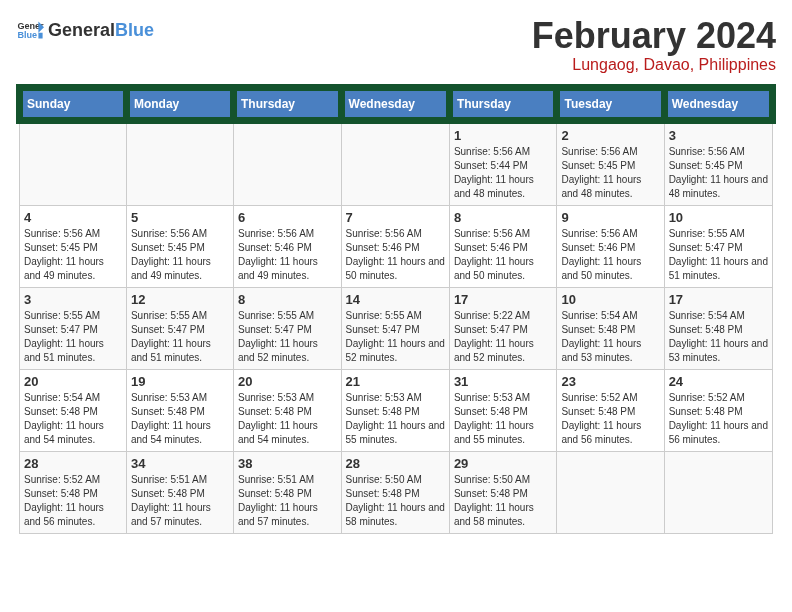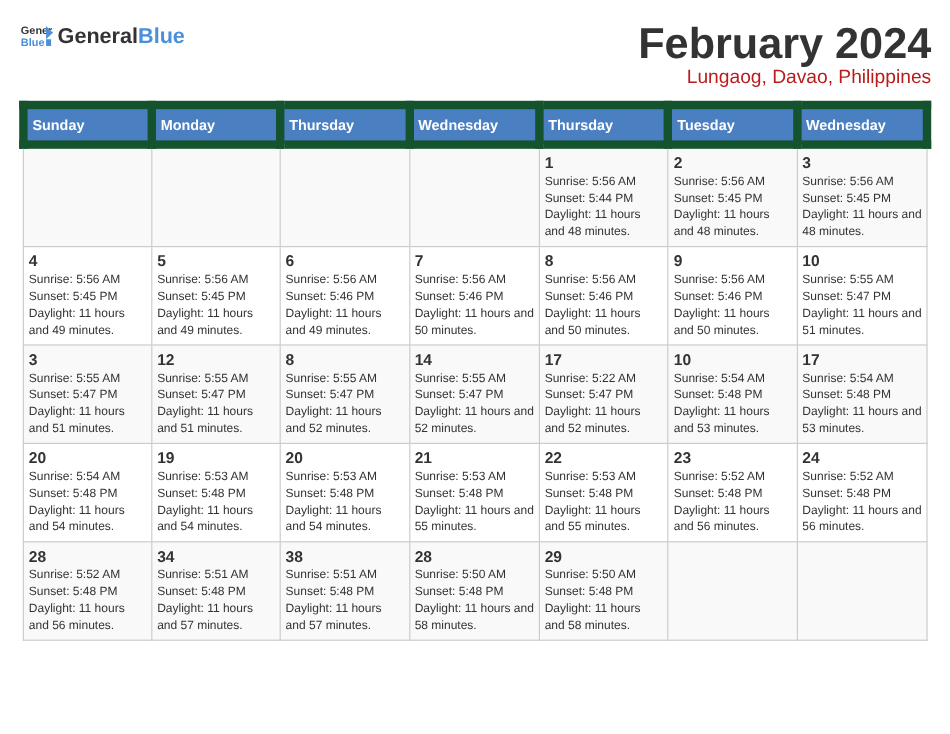--- a/index.html
+++ b/index.html
@@ -268,21 +268,21 @@
 and 54 minutes.</div>
         </td>
         <td>
           <span class="day-number">21</span>
           <div class="day-info">Sunrise: 5:53 AM
 Sunset: 5:48 PM
 Daylight: 11 hours
 and 55 minutes.</div>
         </td>
         <td>
-          <span class="day-number">22</span>
+          <span class="day-number">31</span>
           <div class="day-info">Sunrise: 5:53 AM
 Sunset: 5:48 PM
 Daylight: 11 hours
 and 55 minutes.</div>
         </td>
         <td>
           <span class="day-number">23</span>
           <div class="day-info">Sunrise: 5:52 AM
 Sunset: 5:48 PM
 Daylight: 11 hours

